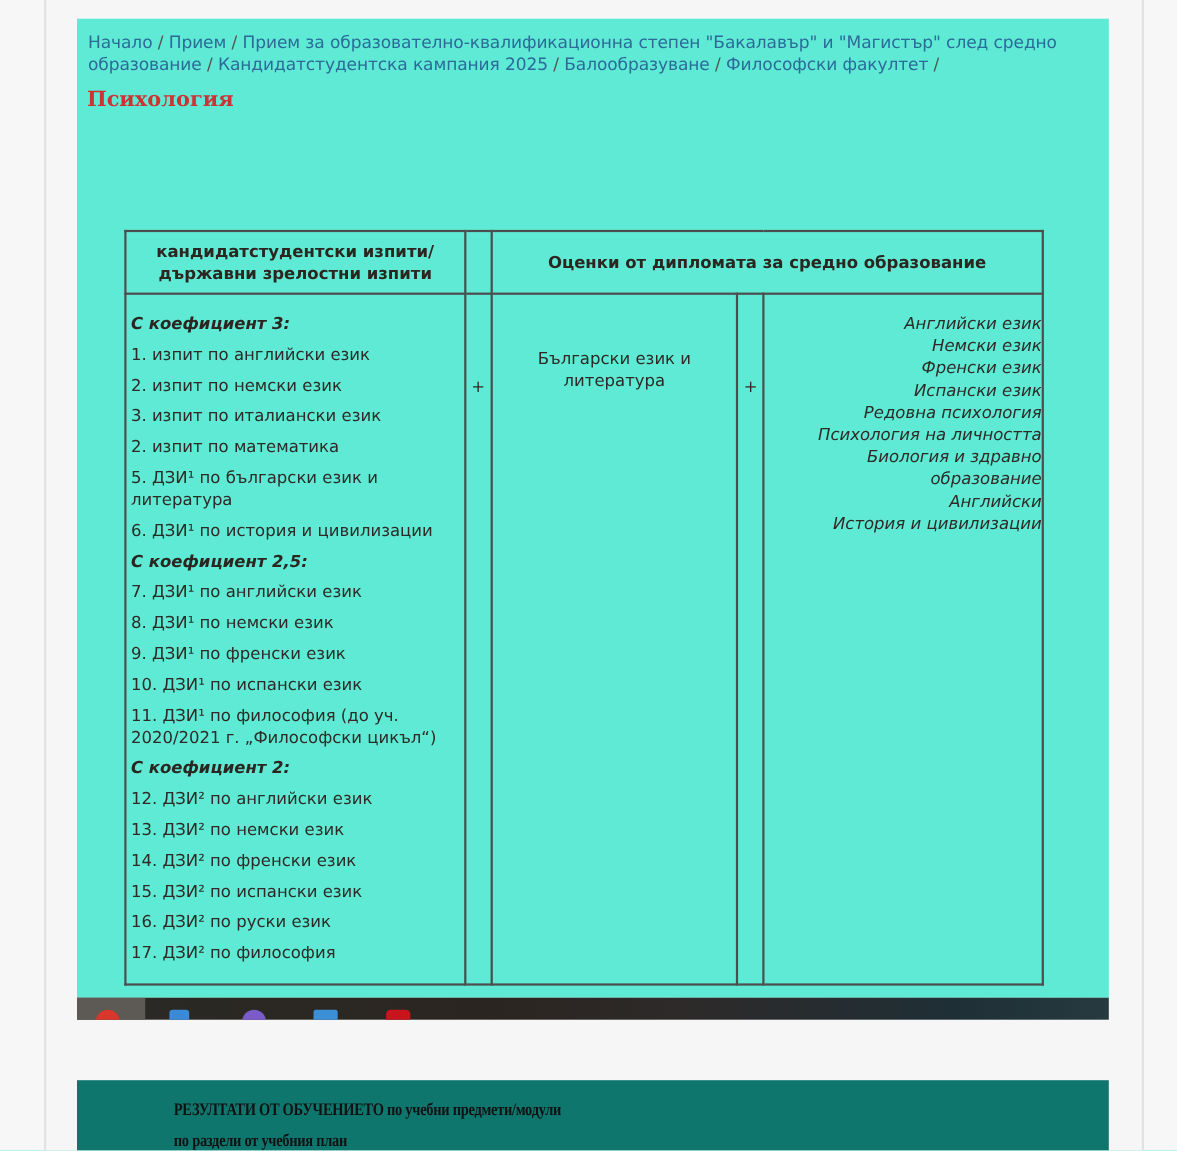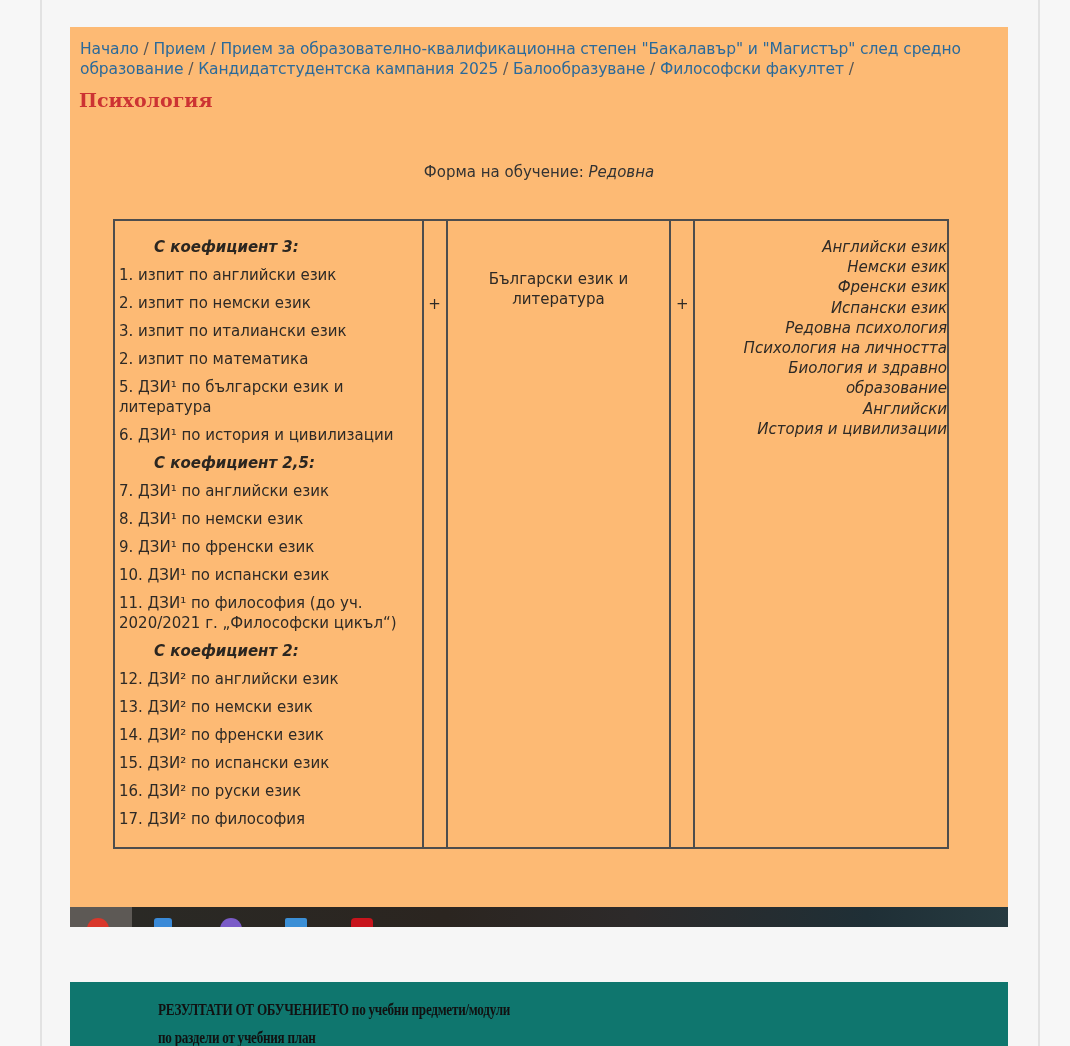--- a/index.html
+++ b/index.html
@@ -6,22 +6,22 @@
   body {
     width: 1070px; height: 1046px; overflow: hidden;
     background: #f7f7f7; position: relative;
     font-family: "DejaVu Sans", sans-serif;
   }
   .frame {
     position: absolute; left: 40px; top: 0; width: 996px; height: 1046px;
     background: #f6f6f6; border-left: 2px solid #e2e2e2; border-right: 2px solid #e2e2e2;
   }
   .page {
-    position: absolute; left: 70px; top: 27px; width: 938px; height: 890px;
-    background: #fdba74;
+    position: absolute; left: 70px; top: 17px; width: 938px; height: 890px;
+    background: #5eead4;
   }
   .breadcrumb {
     position: absolute; left: 10px; top: 12px; width: 900px;
     font-size: 15.5px; line-height: 20px; color: #2c5f8a; letter-spacing: -0.1px;
   }
   .breadcrumb a { color: #2c6a9a; text-decoration: none; }
   .breadcrumb .sep { color: #555; }
   .page-title {
     position: absolute; left: 9px; top: 62px;
     font-family: "DejaVu Serif", serif; font-weight: bold; font-size: 19px;
@@ -42,21 +42,21 @@
     line-height: 20px; color: #2b2620;
   }
   .c1 { width: 307px; }
   .c2 { width: 22px; }
   .c3 { width: 222px; }
   .c4 { width: 22px; }
   .c5 { width: 252px; }
   td.body-cell { height: 626px; }
   .exam-list { padding: 16px 4px 0 4px; }
   .exam-item { font-size: 15px; line-height: 20px; margin-bottom: 8px; color: #2e2a26; }
-  .exam-group { font-weight: bold; font-style: italic; font-size: 15px; line-height: 20px; margin-bottom: 8px; color: #2b2620; margin-left: 35px; }
+  .exam-group { font-weight: bold; font-style: italic; font-size: 15px; line-height: 20px; margin-bottom: 8px; color: #2b2620; }
   .plus { text-align: center; padding-top: 74px; font-size: 15px; }
   .bg-lit { text-align: center; padding-top: 48px; line-height: 20px; }
   .subj-list { text-align: right; padding-top: 16px; line-height: 20.2px; font-style: italic; }
   .taskbar {
     position: absolute; left: 70px; top: 907px; width: 938px; height: 20px;
     background: linear-gradient(90deg, #2a2a26 0%, #2b2520 40%, #2d2a2a 60%, #1f2f36 85%, #263a40 100%);
     overflow: hidden;
   }
   .tb-active { position: absolute; left: 0; top: 0; width: 62px; height: 20px; background: #5d5955; }
   .tb-icon { position: absolute; top: 11px; width: 22px; height: 22px; border-radius: 50%; }
@@ -85,27 +85,28 @@
     <a href="#">Кандидатстудентска кампания 2025</a>
     <span class="sep">/</span>
     <a href="#">Балообразуване</a>
     <span class="sep">/</span>
     <a href="#">Философски факултет</a>
     <span class="sep">/</span>
   </div>
 
   <div class="page-title">Психология</div>
 
-  <div class="form-line">
-    <span>Форма на обучение:</span>
-    <i>Редовна</i>
-  </div>
 
   <table class="adm">
     <tbody>
+        <tr>
+      <th class="c1">кандидатстудентски изпити/ държавни зрелостни изпити</th>
+      <th class="c2"></th>
+      <th colspan="3">Оценки от дипломата за средно образование</th>
+    </tr>
     <tr>
       <td class="c1 body-cell">
         <div class="exam-list" id="exam-list">
               <div class="exam-group">С коефициент 3:</div>
               <div class="exam-item">1. изпит по английски език</div>
               <div class="exam-item">2. изпит по немски език</div>
               <div class="exam-item">3. изпит по италиански език</div>
               <div class="exam-item">2. изпит по математика</div>
               <div class="exam-item">5. ДЗИ¹ по български език и литература</div>
               <div class="exam-item">6. ДЗИ¹ по история и цивилизации</div>

